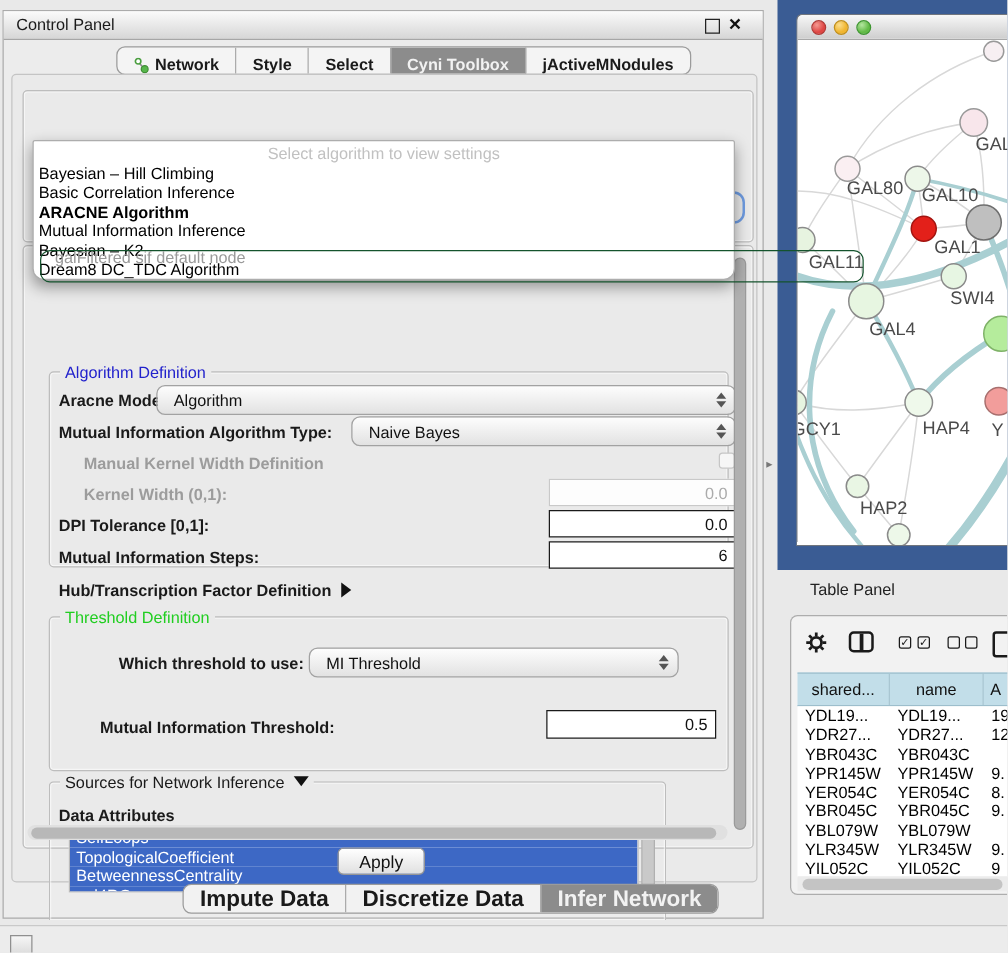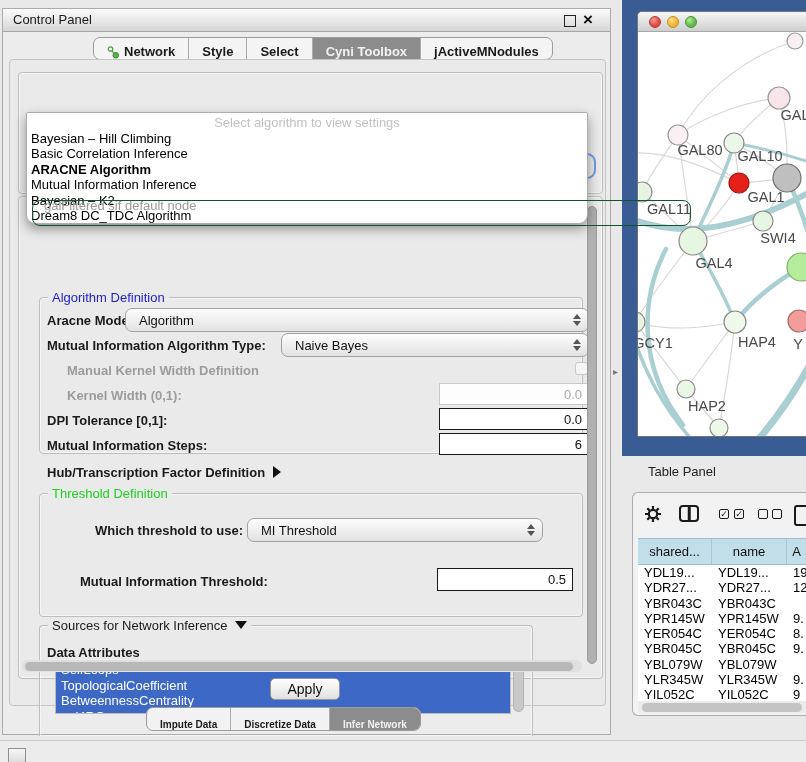--- a/index.html
+++ b/index.html
@@ -86,21 +86,21 @@
 
   #cyni-hscroll{left:12px;top:600px;width:560px;height:12px;background:#E0E0E0;border-radius:6px;}
   #cyni-hscroll .thumb{position:absolute;left:3px;top:1.5px;width:548px;height:9px;background:#B8B8B8;border-radius:5px;}
 
   #apply-btn{left:260px;top:618px;width:70px;height:22px;background:linear-gradient(#FFFFFF,#E0E0E0);
     border:1px solid #969696;border-radius:5px;font-size:14px;color:#111;
     display:flex;align-items:center;justify-content:center;box-sizing:border-box;}
 
   #bottom-tabs{left:143px;top:698px;height:24px;display:flex;border:1px solid #9B9B9B;border-radius:7px;
     overflow:hidden;background:#F2F2F2;box-sizing:border-box;}
-  #bottom-tabs .tab{font-size:10px;}
+  #bottom-tabs .tab{font-size:18px;}
 
   
   #split-arrow{left:613px;top:366px;font-size:10px;color:#777;}
 
   
   #desktop-blue{left:622px;top:0;width:184px;height:456px;background:#3A5C94;}
   #net-window{left:637px;top:11px;width:169px;height:426px;background:#FFF;border:1px solid #70757D;
     border-right:none;box-sizing:border-box;border-radius:5px 0 0 0;overflow:hidden;}
   #net-titlebar{left:0;top:0;width:100%;height:19px;background:linear-gradient(#F7F7F7,#CECECE);
     border-bottom:1px solid #A8A8A8;border-radius:5px 0 0 0;}

